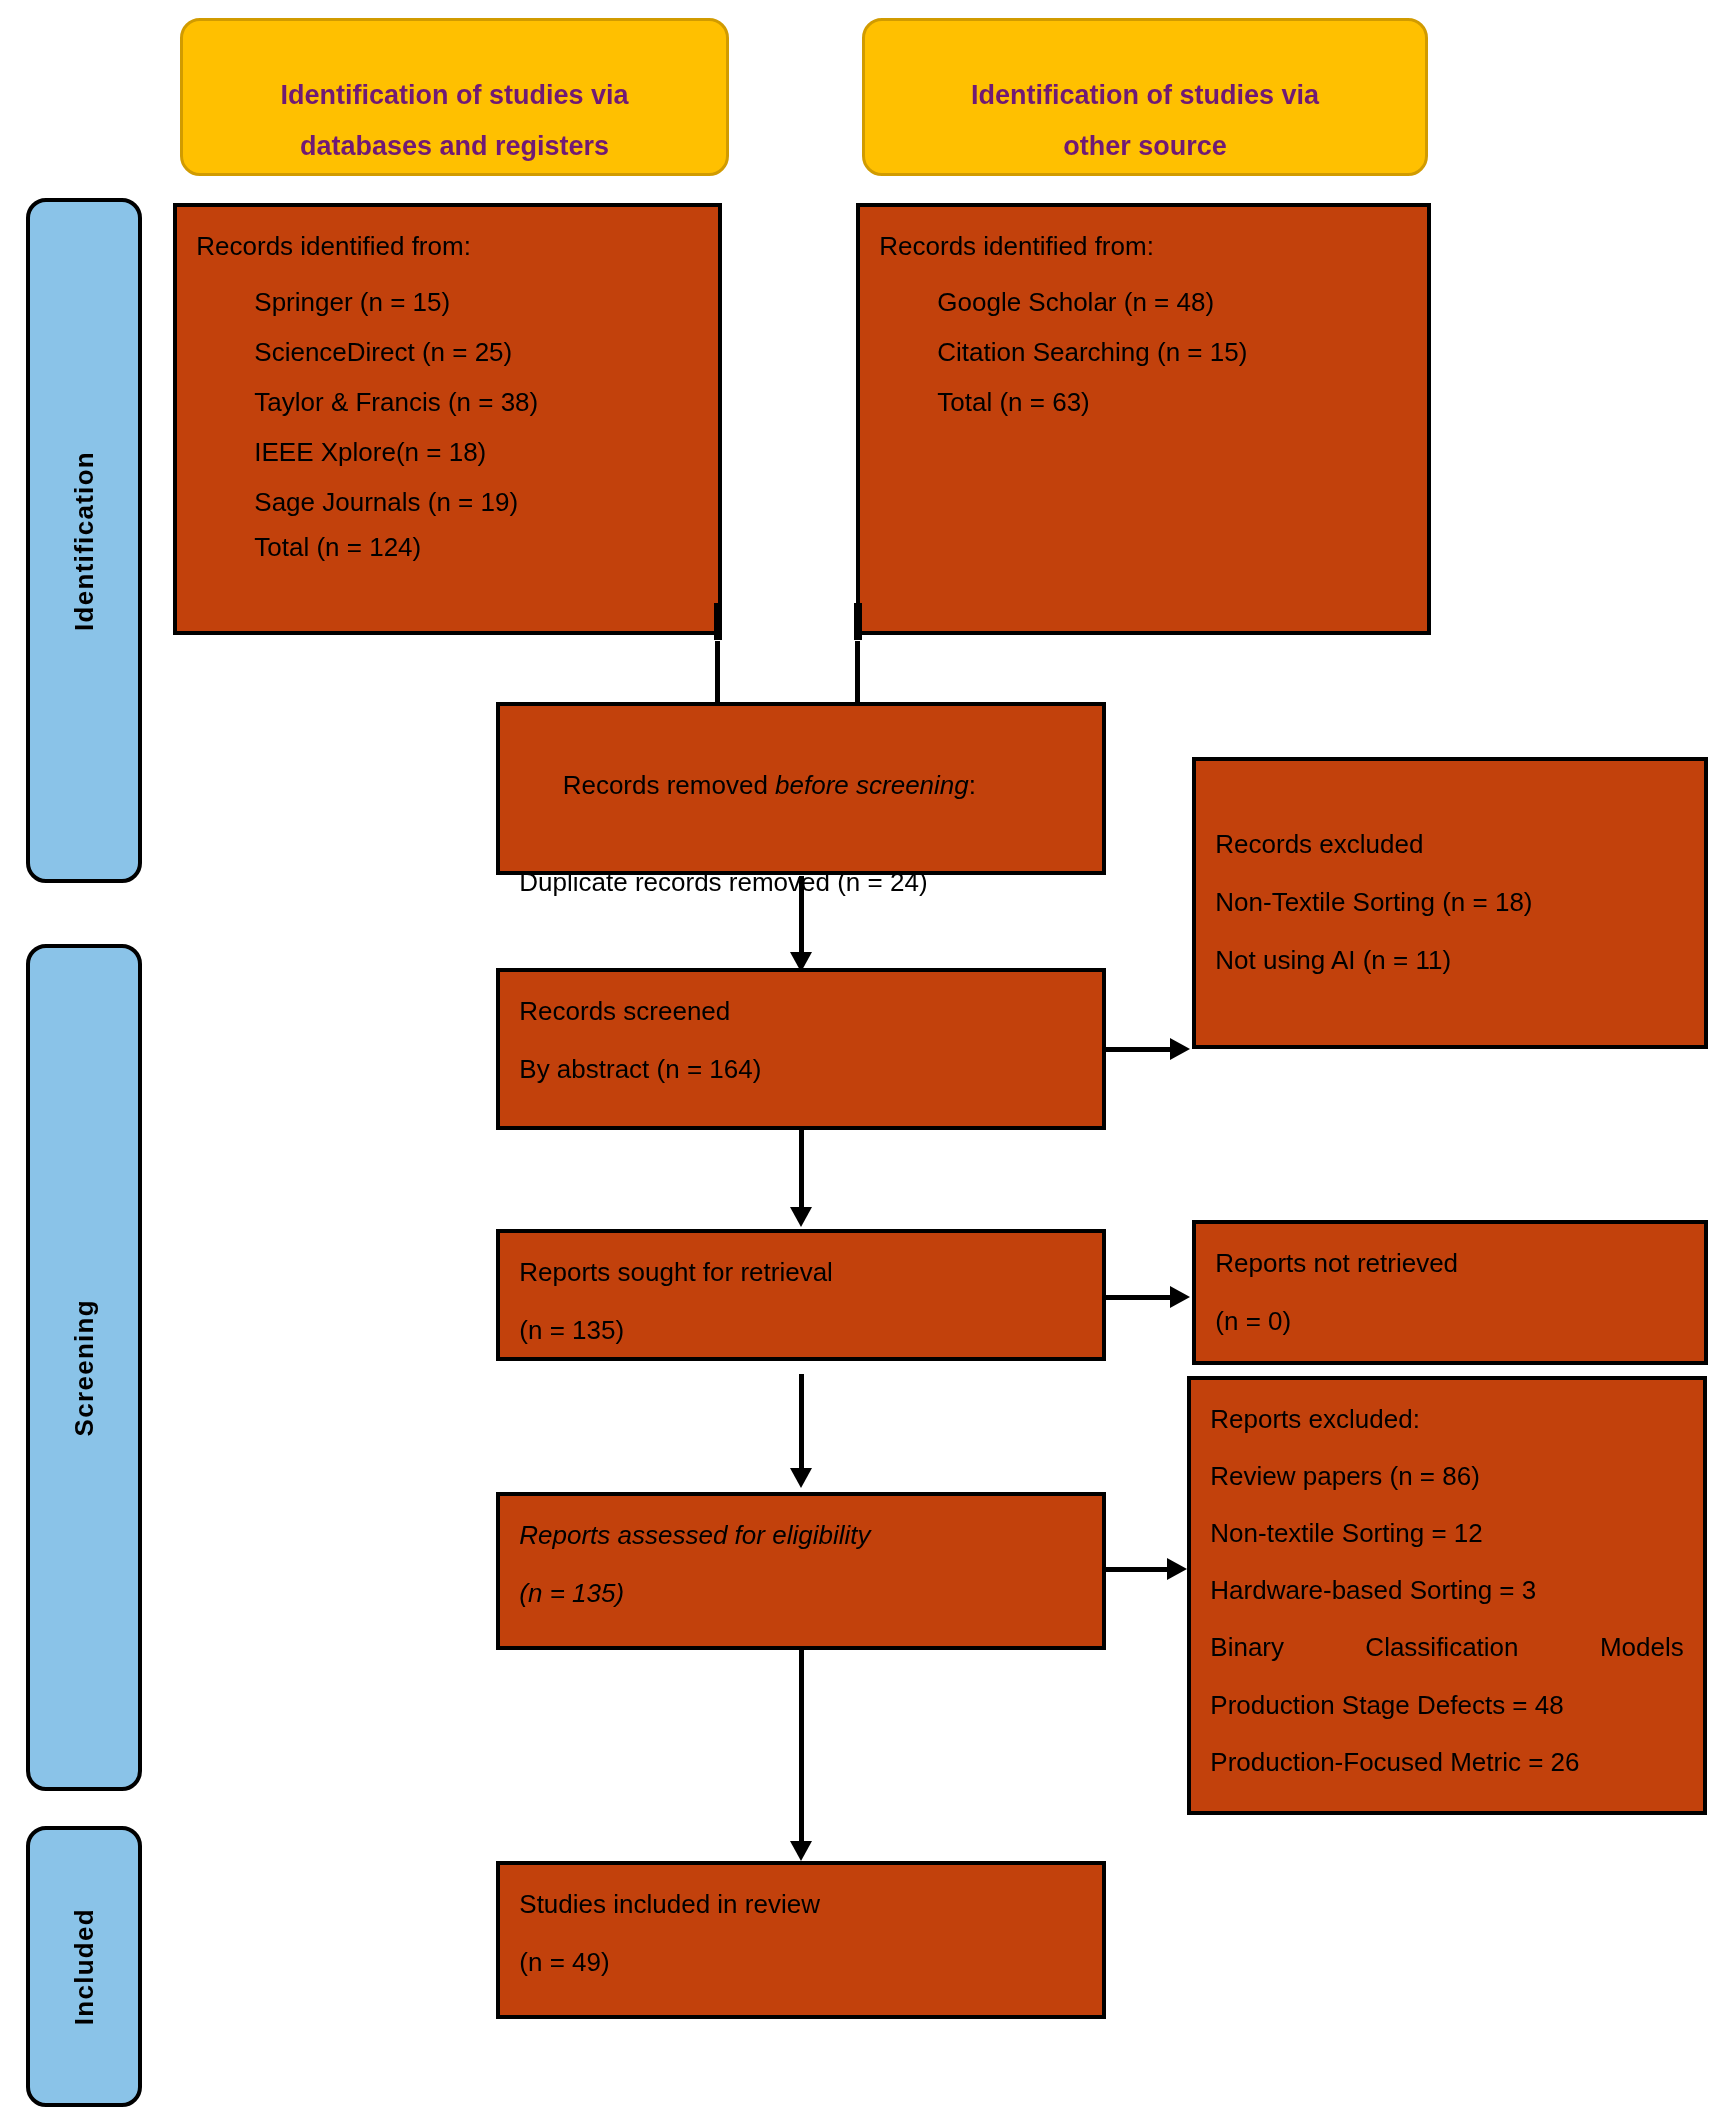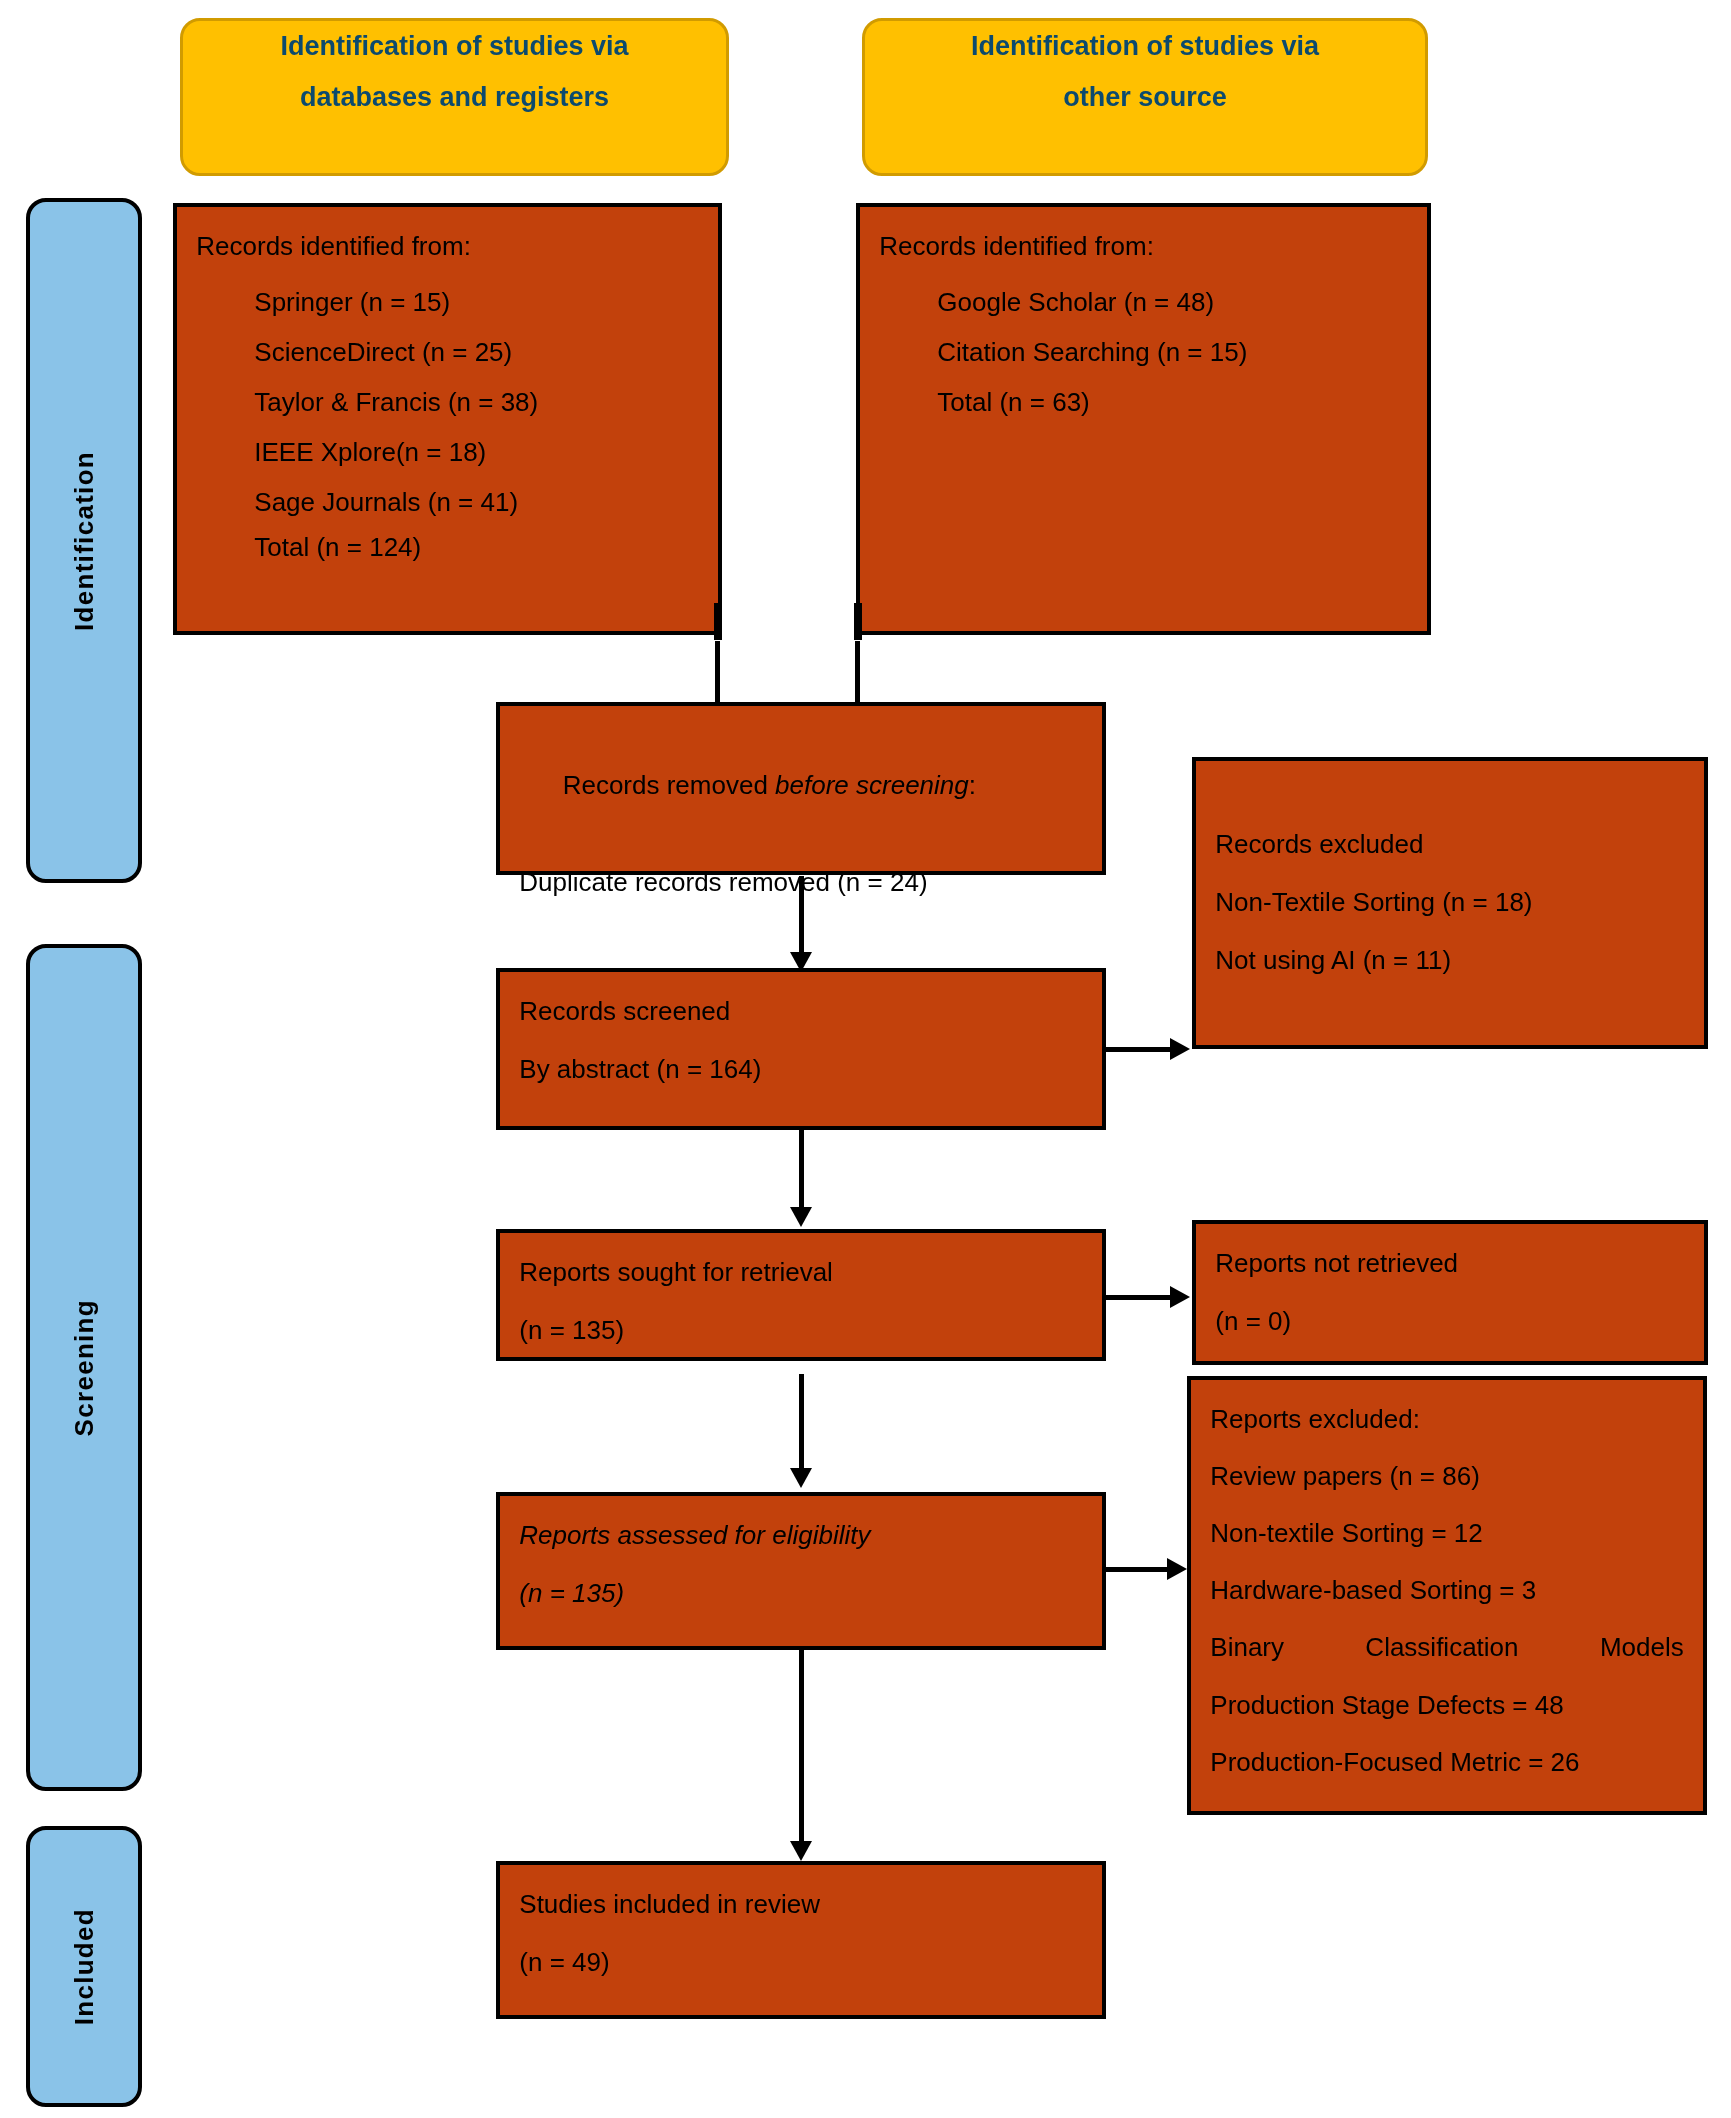--- a/index.html
+++ b/index.html
@@ -17,26 +17,26 @@
 
   
   .hdr {
     position: absolute;
     background: #FFC000;
     border: 3.1px solid #D19B00;
     border-radius: 20px;
     display: flex;
     flex-direction: column;
     align-items: center;
-    justify-content: flex-start;
+    justify-content: flex-end;
     text-align: center;
     font-weight: bold;
     font-size: 27px;
     line-height: 1.9;
-    color: #0c4a6e;
+    color: #701a75;
   }
 
   
   .rail {
     position: absolute;
     background: #8AC3E8;
     border: 4.8px solid #000000;
     border-radius: 20px;
     display: flex;
     align-items: center;
@@ -125,21 +125,21 @@
   <div class="rail" style="left:26px; top:1826px; width:116px; height:281px;">
     <span class="rail-label">Included</span>
   </div>
 
   <div class="box tight" style="left:173px; top:203px; width:549px; height:432px;">
     <div class="line">Records identified from:</div>
     <div class="line indent" style="margin-top:17.6px;">Springer (n = 15)</div>
     <div class="line indent" style="margin-top:11.4px;">ScienceDirect (n = 25)</div>
     <div class="line indent" style="margin-top:11.4px;">Taylor &amp; Francis (n = 38)</div>
     <div class="line indent" style="margin-top:11.4px;">IEEE Xplore(n = 18)</div>
-    <div class="line indent" style="margin-top:11.4px;">Sage Journals (n = 41)</div>
+    <div class="line indent" style="margin-top:11.4px;">Sage Journals (n = 19)</div>
     <div class="line indent" style="margin-top:7px;">Total (n = 124)</div>
   </div>
 
   <div class="box tight" style="left:856px; top:203px; width:575px; height:432px;">
     <div class="line">Records identified from:</div>
     <div class="line indent" style="margin-top:17.6px;">Google Scholar (n = 48)</div>
     <div class="line indent" style="margin-top:11.4px;">Citation Searching (n = 15)</div>
     <div class="line indent" style="margin-top:11.4px;">Total (n = 63)</div>
   </div>
 

